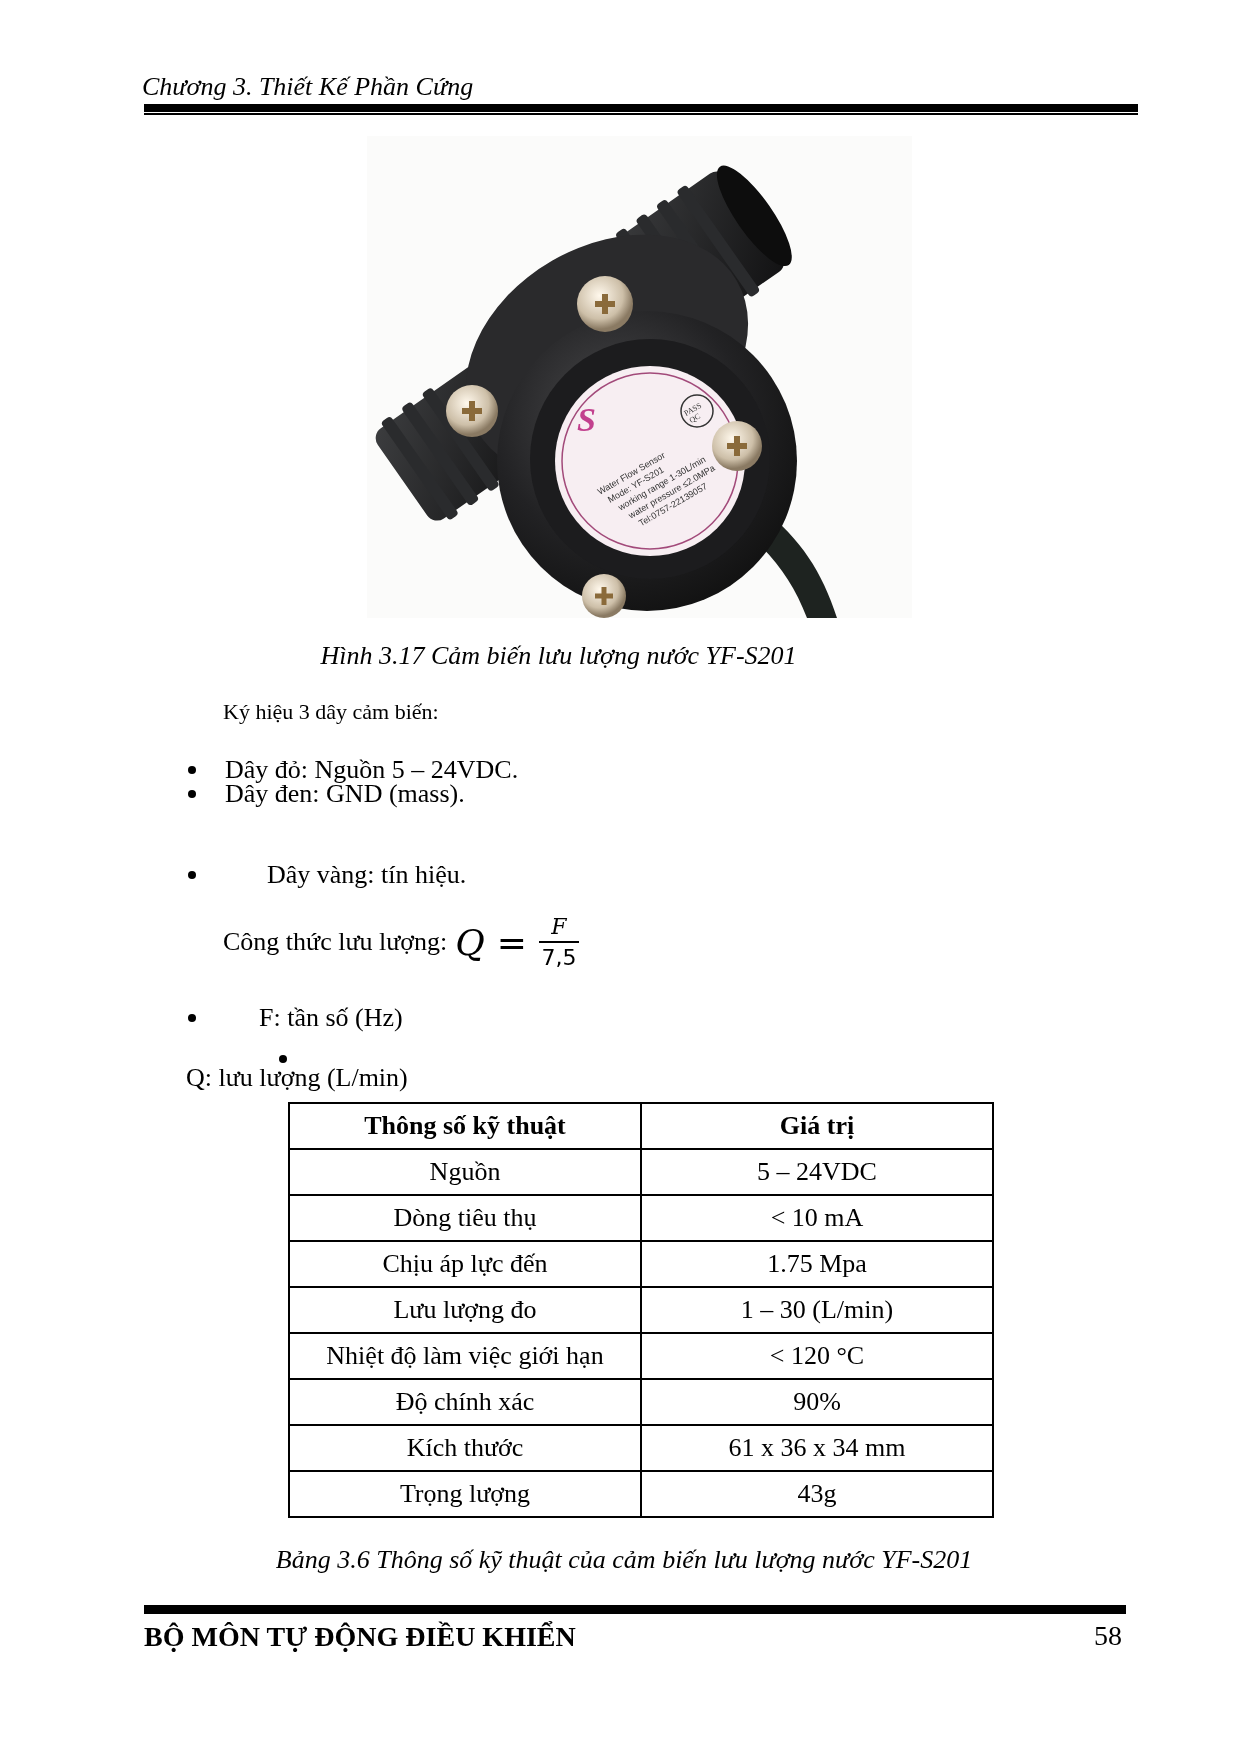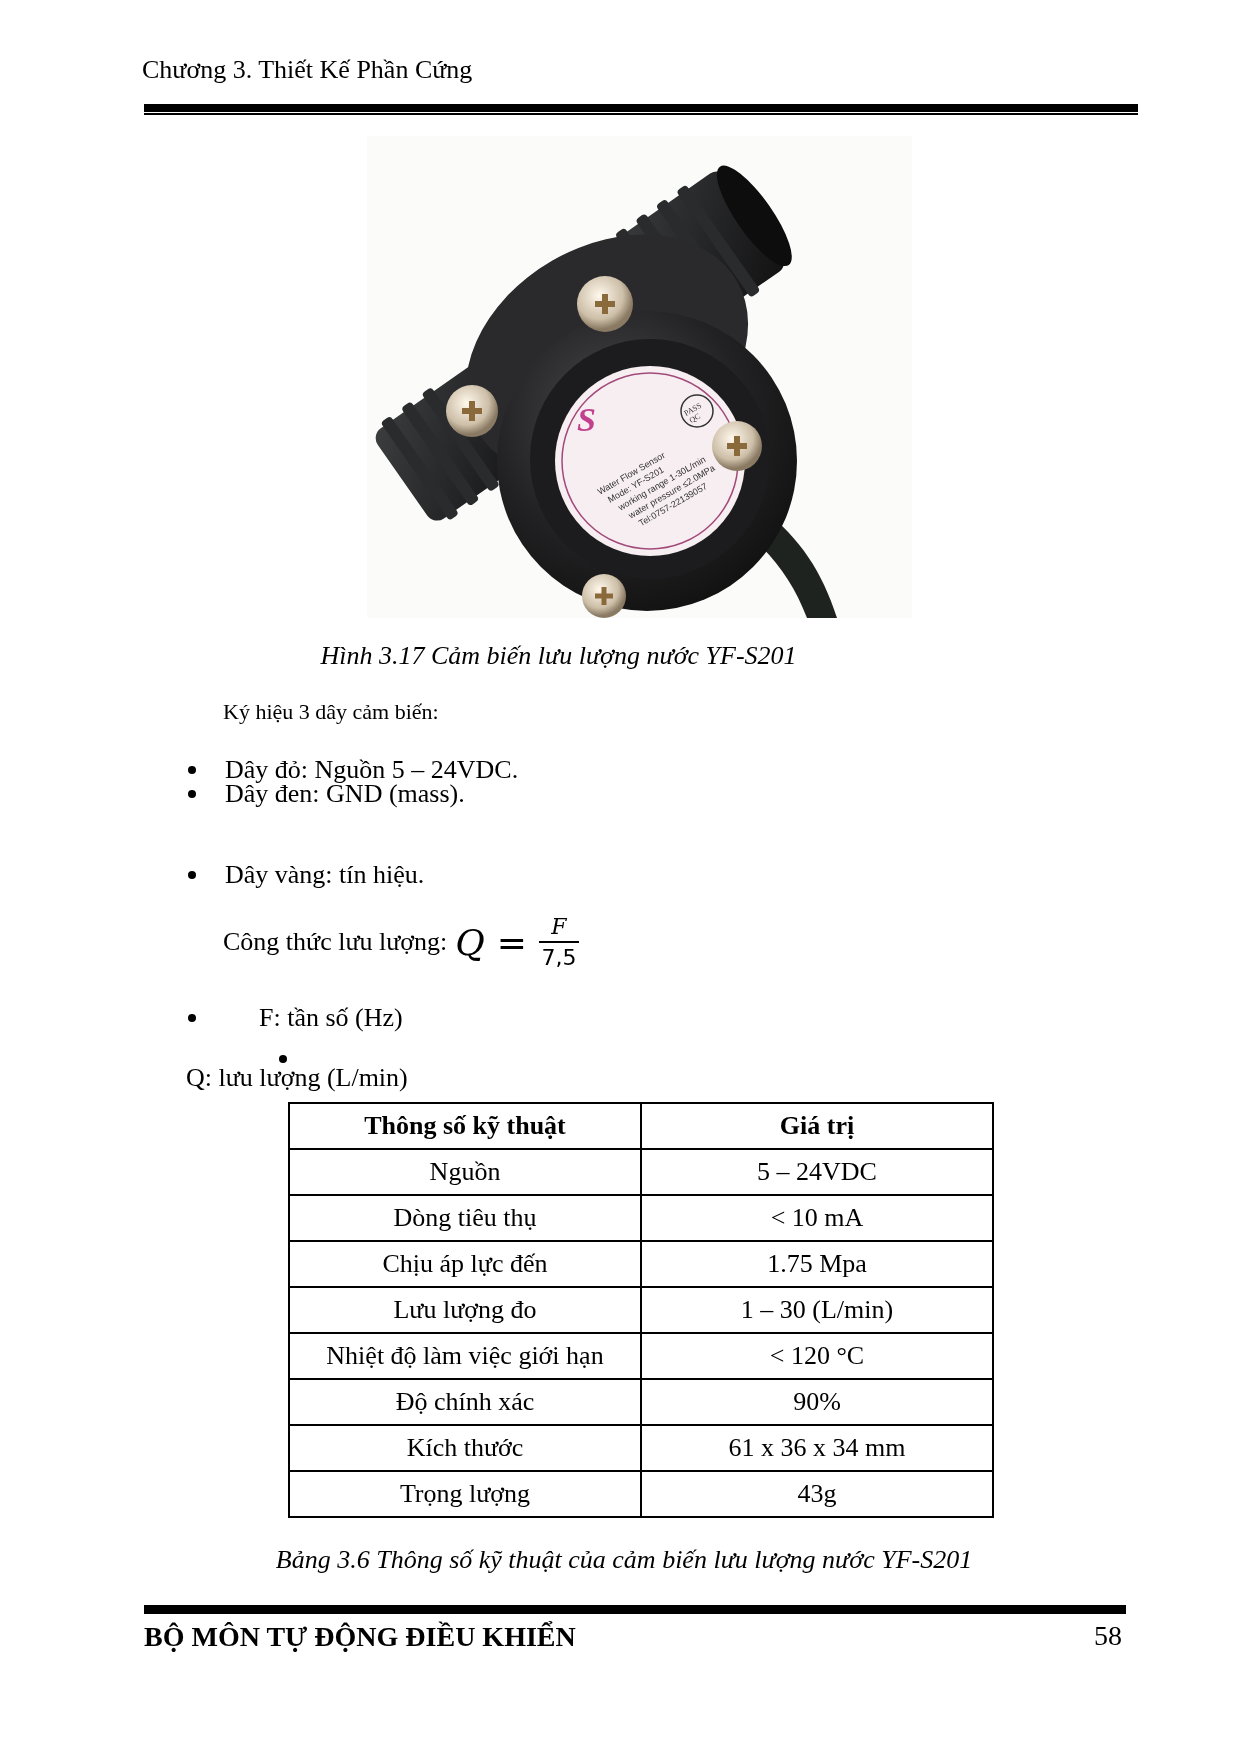--- a/index.html
+++ b/index.html
@@ -1,21 +1,21 @@
 <!DOCTYPE html>
 <html><head>
 <meta charset="utf-8">
 <style>
   html, body { margin:0; padding:0; background:#ffffff; }
   body { width:1240px; height:1754px; position:relative; overflow:hidden;
          font-family:"Liberation Serif", "DejaVu Serif", serif; color:#000; }
   .abs { position:absolute; }
 
   
-  .running-head { left:142px; top:55px; font-size:26px; line-height:30px; white-space:nowrap; }
+  .running-head { left:142px; top:72px; font-size:26px; font-style:italic; line-height:30px; white-space:nowrap; }
   .rule-thick-top { left:144px; top:104px; width:994px; height:8px; background:#000; }
   .rule-thin-top { left:144px; top:113px; width:994px; height:2px; background:#000; }
 
   
   .figure { left:367px; top:136px; width:545px; height:482px; background:#fbfbfa; overflow:hidden; }
   .figure svg { display:block; }
 
   .caption { font-style:italic; font-size:26px; line-height:30px; white-space:nowrap; }
   .fig-caption { left:0; width:1084px; text-align:center; top:641px; padding-left:33px; box-sizing:border-box;}
 
@@ -130,21 +130,21 @@
 <div class="abs para intro">Ký hiệu 3 dây cảm biến:</div>
 
 <div class="abs bullet-row" style="top:755px;">
   <span class="bullet-dot"></span>
   <span>Dây đỏ: Nguồn 5 – 24VDC.</span>
 </div>
 <div class="abs bullet-row" style="top:779px;">
   <span class="bullet-dot"></span>
   <span>Dây đen: GND (mass).</span>
 </div>
-<div class="abs bullet-row" style="top:860px;">
+<div class="abs bullet-row" style="top:860px;gap:42px;">
   <span class="bullet-dot"></span>
   <span>Dây vàng: tín hiệu.</span>
 </div>
 
 <div class="abs formula-row">
   <span class="lbl">Công thức lưu lượng:</span>
   <span class="math-q">Q</span>
   <span class="math-eq">=</span>
   <span class="frac">
     <span class="num">F</span>

